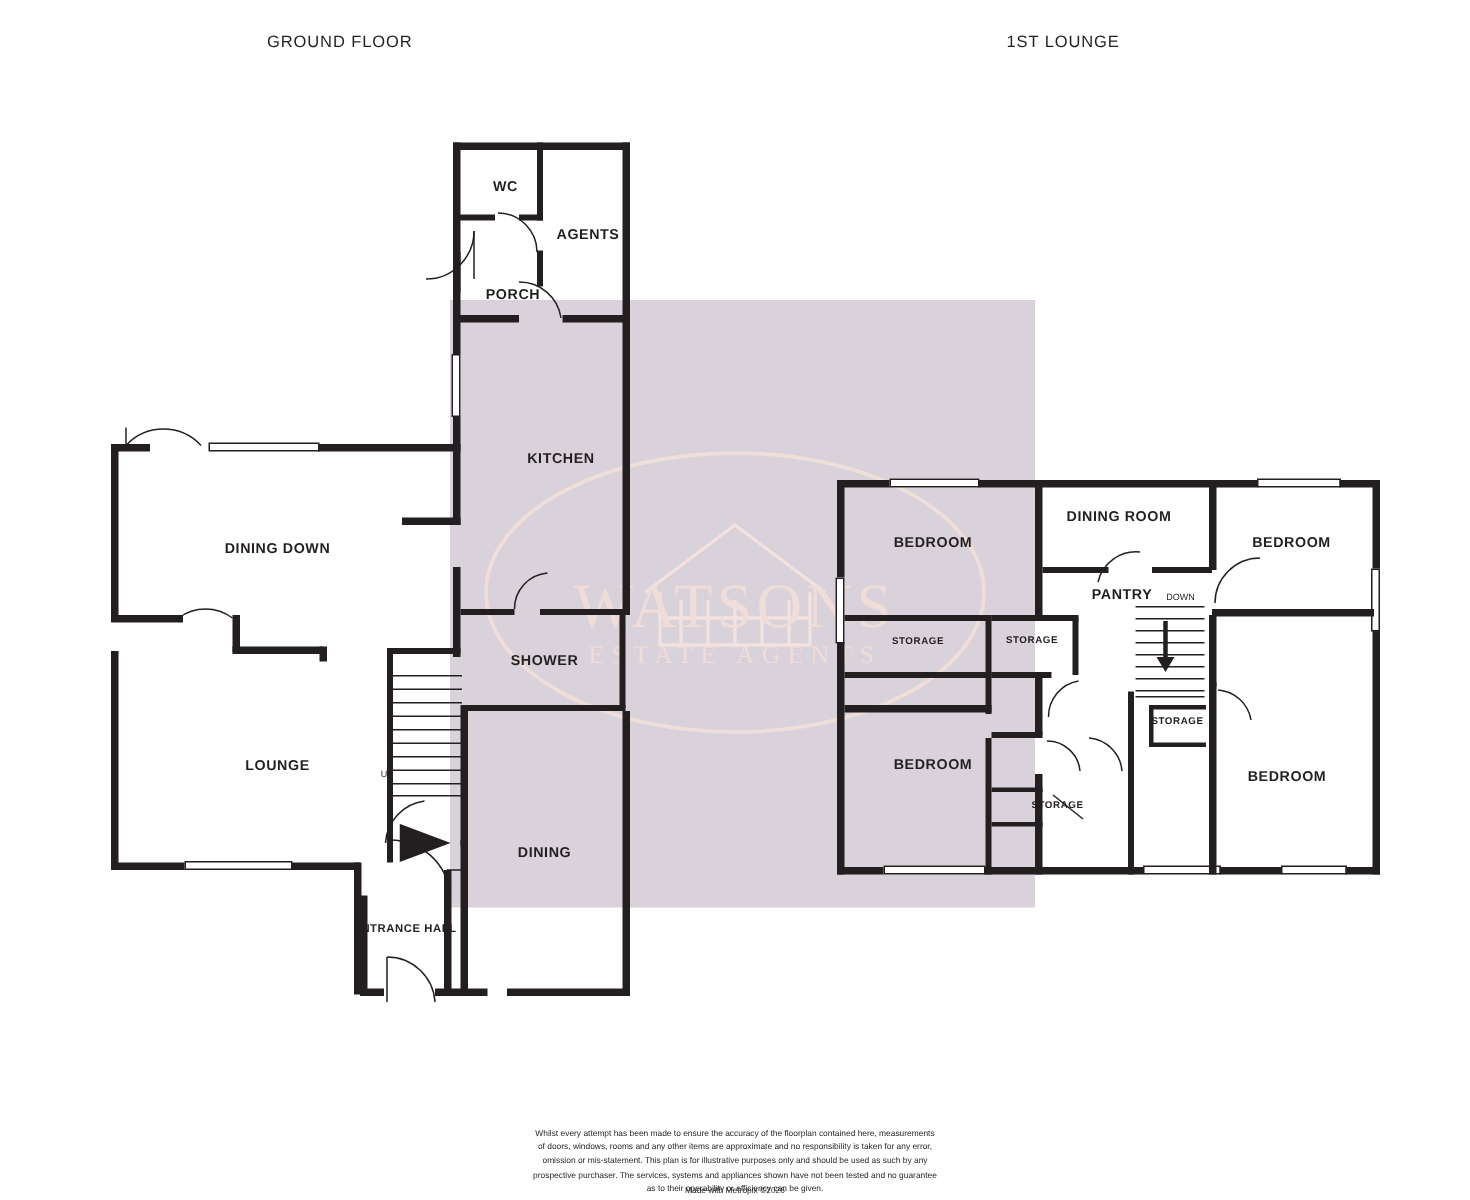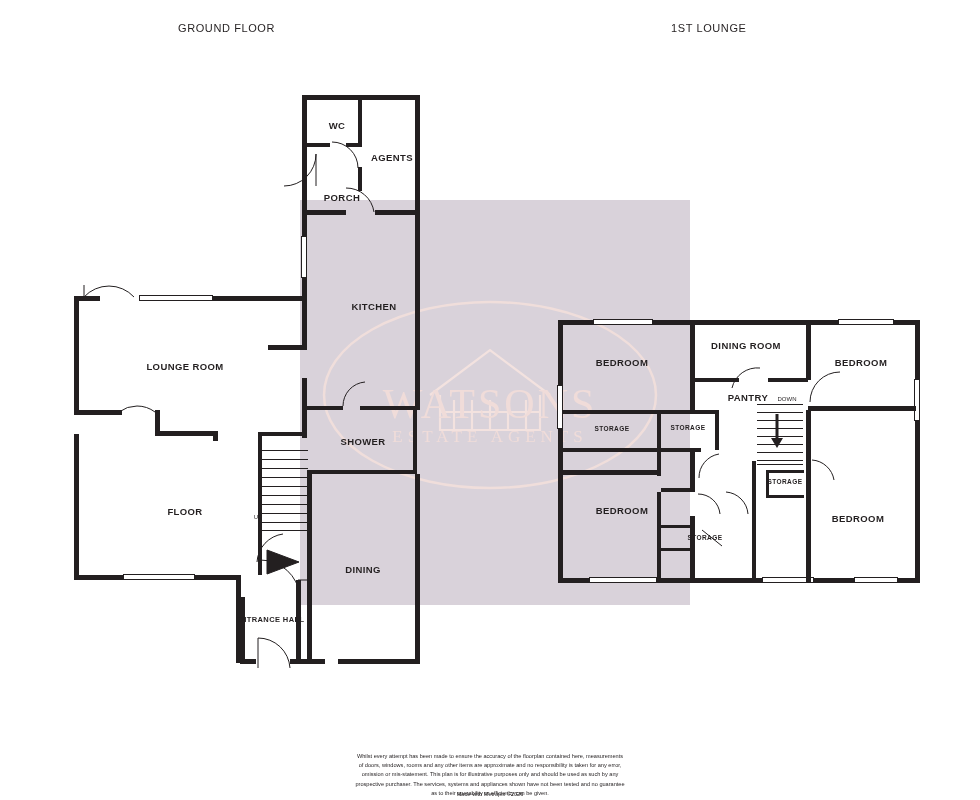--- a/index.html
+++ b/index.html
@@ -257,23 +257,23 @@
     <div class="tread" style="left:0;top:63px;width:46px;height:1.2px;"></div>
     <div class="tread" style="left:0;top:72px;width:46px;height:1.2px;"></div>
     <div class="tread" style="left:0;top:80px;width:46px;height:1.2px;"></div>
   </div>
   <div class="rlabel tiny" style="left:258px;top:517px;">UP</div>
 
   <div class="rlabel" style="left:337px;top:125px;">WC</div>
   <div class="rlabel" style="left:392px;top:157px;">AGENTS</div>
   <div class="rlabel" style="left:342px;top:197px;">PORCH</div>
   <div class="rlabel" style="left:362px;top:306px;margin-left:12px;">KITCHEN</div>
-  <div class="rlabel" style="left:185px;top:366px;">LOUNGE ROOM</div>
+  <div class="rlabel" style="left:185px;top:366px;">DINING DOWN</div>
   <div class="rlabel" style="left:363px;top:441px;">SHOWER</div>
-  <div class="rlabel" style="left:185px;top:511px;">FLOOR</div>
+  <div class="rlabel" style="left:185px;top:511px;">LOUNGE</div>
   <div class="rlabel" style="left:363px;top:569px;">DINING</div>
   <div class="rlabel sm" style="left:270px;top:619px;">ENTRANCE HALL</div>
 
   <div class="w" style="left:558px;top:320px;width:36px;height:5px;"></div>
   <div class="wl" style="left:593px;top:319px;width:60px;height:6px;"></div>
   <div class="w" style="left:652px;top:320px;width:42px;height:5px;"></div>
   <div class="w" style="left:694px;top:320px;width:116px;height:5px;"></div>
   <div class="w" style="left:809px;top:320px;width:30px;height:5px;"></div>
   <div class="wl" style="left:838px;top:319px;width:56px;height:6px;"></div>
   <div class="w" style="left:893px;top:320px;width:27px;height:5px;"></div>

